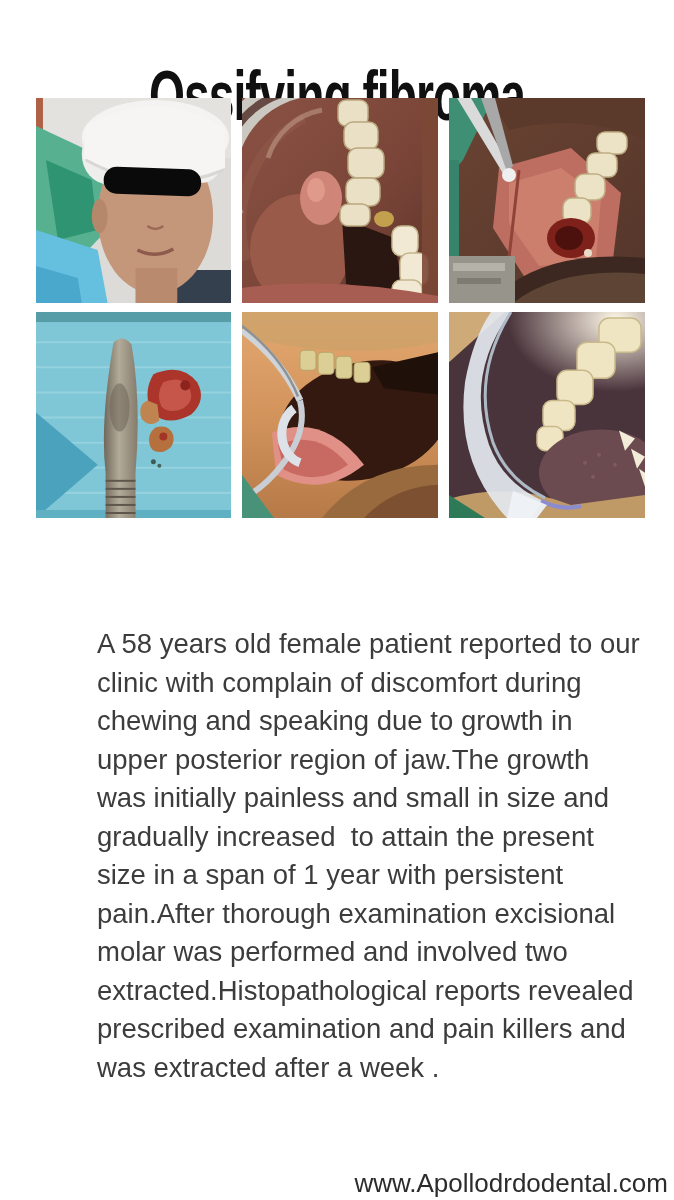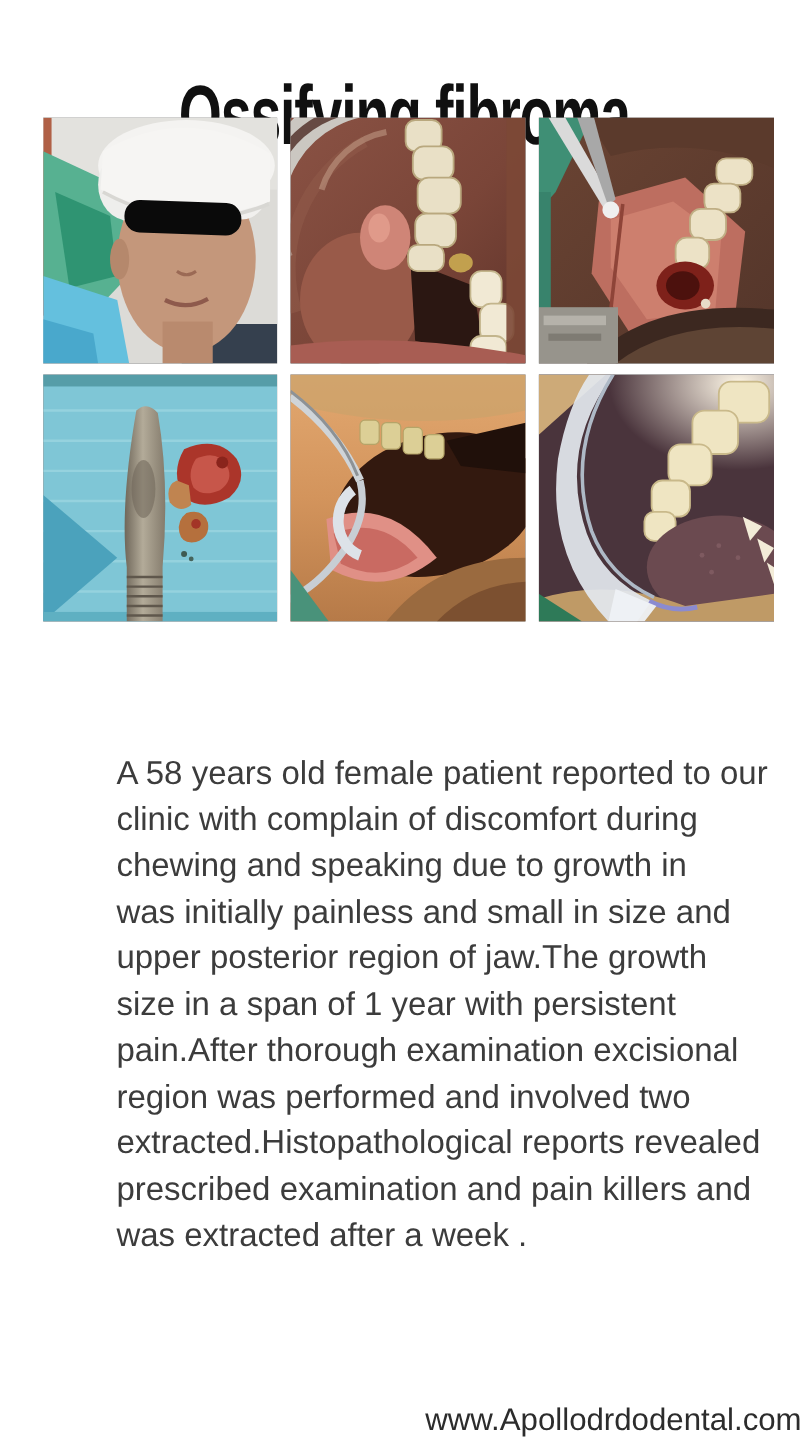--- a/index.html
+++ b/index.html
@@ -246,23 +246,24 @@
       <path d="M92,188 Q112,198 132,193" stroke="#8b8bd0" stroke-width="4" fill="none"></path>
       <path d="M58,205 L64,178 L98,192 L88,205 Z" fill="#eef1f5" opacity="0.95"></path>
     </svg>
   </div>
 </div>
 
 <div class="case-text">
   <div class="case-line">A 58 years old female patient reported to our</div>
   <div class="case-line">clinic with complain of discomfort during</div>
   <div class="case-line">chewing and speaking due to growth in</div>
+  <div class="case-line">upper posterior region of jaw.The growth</div>
   <div class="case-line">was initially painless and small in size and</div>
-  <div class="case-line">upper posterior region of jaw.The growth</div>
+  <div class="case-line">gradually increased  to attain the present</div>
   <div class="case-line">size in a span of 1 year with persistent</div>
   <div class="case-line">pain.After thorough examination excisional</div>
-  <div class="case-line">region was performed and involved two</div>
+  <div class="case-line">molar was performed and involved two</div>
   <div class="case-line">extracted.Histopathological reports revealed</div>
   <div class="case-line">prescribed examination and pain killers and</div>
   <div class="case-line">was extracted after a week .</div>
 </div>
 
 <div class="website">www.Apollodrdodental.com</div>
 
 </body></html>

